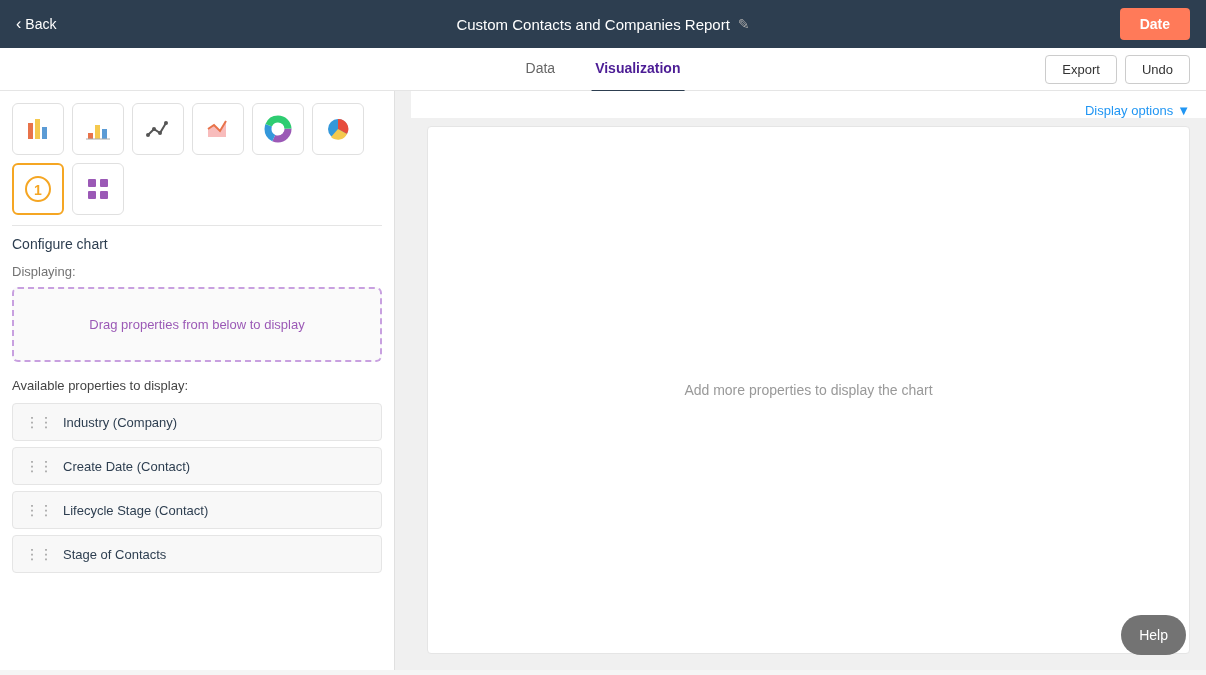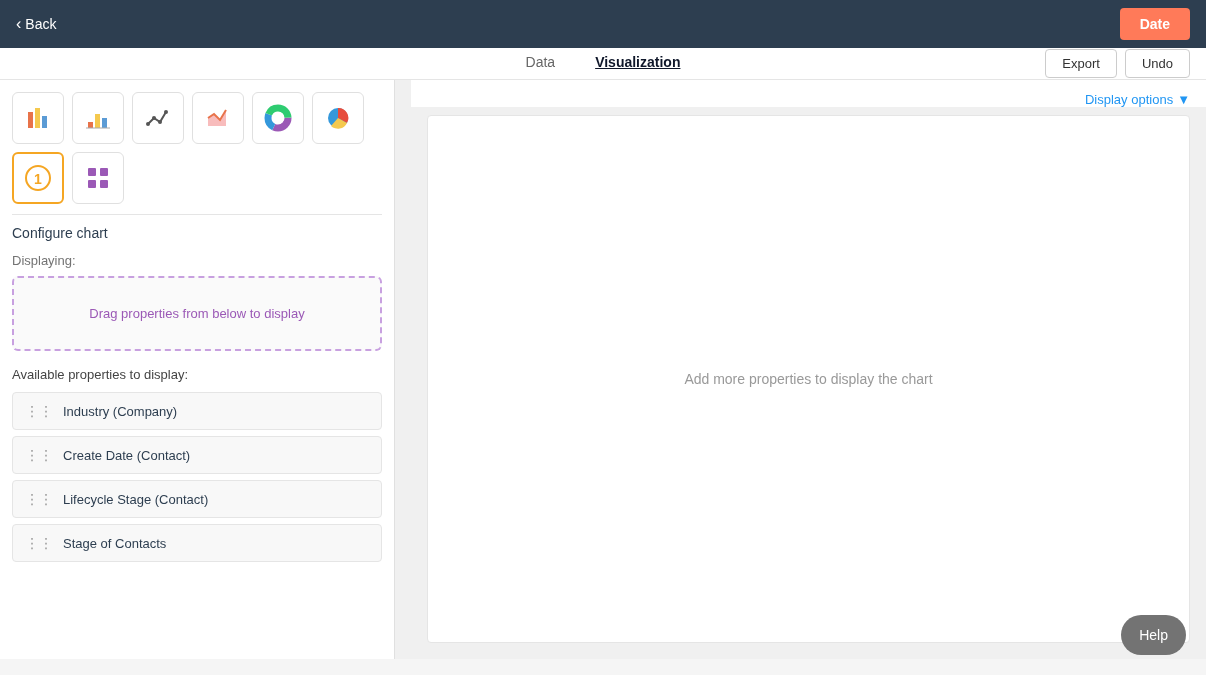--- a/index.html
+++ b/index.html
@@ -57,42 +57,41 @@
       cursor: pointer;
     }
 
     
     .tabs-bar {
       background: #fff;
       border-bottom: 1px solid #e5e5e5;
       display: flex;
       align-items: center;
       padding: 0 16px;
-      height: 32px;
+      height: 43px;
       position: relative;
     }
     .tabs-center {
       position: absolute;
       left: 50%;
       transform: translateX(-50%);
       display: flex;
       gap: 32px;
     }
     .tab {
       font-size: 14px;
       color: #666;
       padding: 14px 4px;
       cursor: pointer;
       border-bottom: 3px solid transparent;
     }
     .tab.active {
-      color: #0f172a;
+      color: #4c1d95;
       font-weight: 600;
       border-bottom: 3px solid #2d3e50;
-      text-decoration: underline;
     }
     .tabs-right {
       margin-left: auto;
       display: flex;
       gap: 8px;
     }
     .action-btn {
       border: 1px solid #ccc;
       background: #fff;
       border-radius: 4px;
@@ -251,20 +250,24 @@
     }
   </style>
 </head>
 <body>
 
 <div class="header">
   <button class="back-btn">
     <span class="back-arrow">‹</span>
     <span>Back</span>
   </button>
+  <div class="header-title">
+    <span>Custom Contacts and Companies Report</span>
+    <span class="edit-icon">✎</span>
+  </div>
   <button class="save-btn">Date</button>
 </div>
 
 <div class="tabs-bar">
   <div class="tabs-center">
     <div class="tab">Data</div>
     <div class="tab active">Visualization</div>
   </div>
   <div class="tabs-right">
     <button class="action-btn">Export</button>

